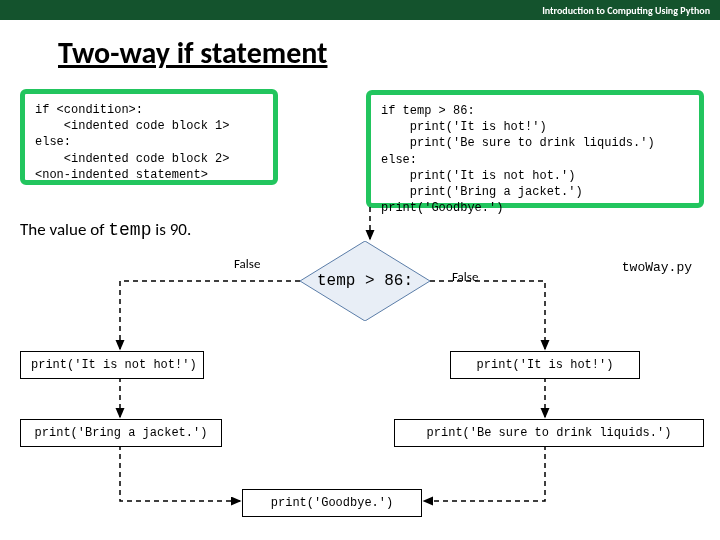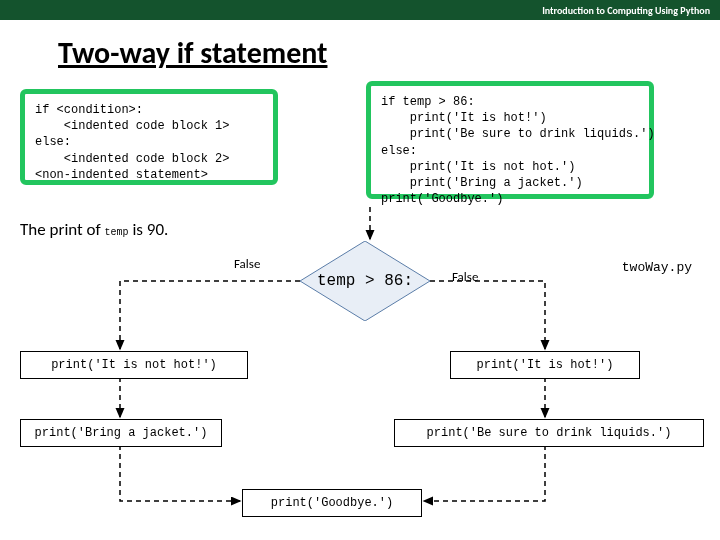--- a/index.html
+++ b/index.html
@@ -2,33 +2,33 @@
 <html><head>
 <meta charset="utf-8">
 <style>
   * { box-sizing: border-box; margin: 0; padding: 0; }
   html, body { width: 720px; height: 540px; font-family: Calibri, Arial, sans-serif; background: #fff; overflow: hidden; }
   .header-bar { background: #14532d; color: #fff; height: 20px; display: flex; justify-content: flex-end; align-items: center; padding: 0 10px; font-size: 10px; font-weight: bold; }
   .title { font-size: 30px; font-weight: bold; padding: 14px 0 10px 58px; color: #000; text-decoration: underline; }
   .content { position: relative; width: 720px; height: 480px; }
   .codebox { position: absolute; border: 5px solid #22c55e; border-radius: 6px; padding: 8px 10px; font-family: "Courier New", monospace; font-size: 12px; line-height: 1.35; white-space: pre; background: #fff; }
   .codebox.left { left: 20px; top: 8px; width: 258px; height: 96px; }
-  .codebox.right { left: 366px; top: 0; width: 288px; height: 118px; }
+  .codebox.right { left: 366px; top: 9px; width: 338px; height: 118px; }
   .valuelabel { position: absolute; left: 20px; top: 138px; font-size: 17px; }
-  .valuelabel .mono { font-family: "Courier New", monospace; font-size: 10px; }
+  .valuelabel .mono { font-family: "Courier New", monospace; font-size: 18px; }
   .filename { position: absolute; right: 28px; top: 144px; font-family: "Courier New", monospace; font-size: 13px; margin-top: 35px; }
   .diamond-wrap { position: absolute; left: 300px; top: 160px; width: 130px; height: 80px; }
   .diamond { width: 130px; height: 80px; transform-origin: center; }
   .diamond svg { display: block; }
   .diamond-label { position: absolute; top: 0; left: 0; width: 130px; height: 80px; display: flex; align-items: center; justify-content: center; font-family: "Courier New", monospace; font-size: 16px; }
   .tf-label { position: absolute; font-family: Calibri, Arial, sans-serif; font-size: 13px; }
   .tf-false { left: 234px; top: 175px; }
   .tf-true { left: 452px; top: 188px; }
   .box { position: absolute; border: 1px solid #000; padding: 6px 10px; font-family: "Courier New", monospace; font-size: 12px; background: #fff; white-space: pre; text-align: center; }
-  .box.nothot { left: 20px; top: 270px; width: 228px; }
+  .box.nothot { left: 20px; top: 270px; width: 184px; }
   .box.jacket { left: 20px; top: 338px; width: 202px; }
   .box.hot { left: 450px; top: 270px; width: 190px; }
   .box.liquids { left: 394px; top: 338px; width: 310px; }
   .box.goodbye { left: 242px; top: 408px; width: 180px; }
   svg.flow { position: absolute; left: 0; top: 0; width: 720px; height: 480px; pointer-events: none; }
 </style>
 </head>
 <body>
 
 <div class="header-bar">
@@ -46,21 +46,21 @@
 &lt;non-indented statement&gt;</div>
   <div class="codebox right">if temp &gt; 86:
     print('It is hot!')
     print('Be sure to drink liquids.')
 else:
     print('It is not hot.')
     print('Bring a jacket.')
 print('Goodbye.')</div>
 
   <div class="valuelabel">
-    <span>The print of </span><span class="mono">temp</span><span> is 90.</span>
+    <span>The value of </span><span class="mono">temp</span><span> is 90.</span>
   </div>
 
   <div class="filename">twoWay.py</div>
 
   <svg class="flow">
     <defs>
       <marker id="arrow" markerWidth="8" markerHeight="8" refX="6" refY="3" orient="auto">
         <path d="M0,0 L7,3 L0,6 Z" fill="#000"></path>
       </marker>
     </defs>

